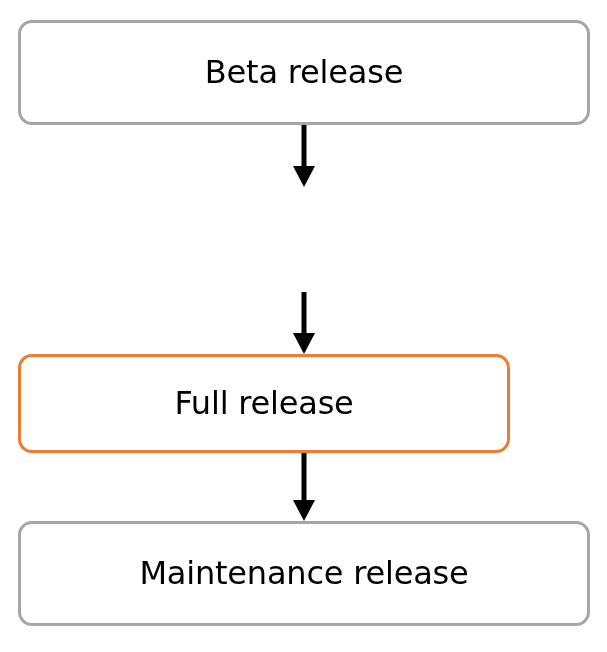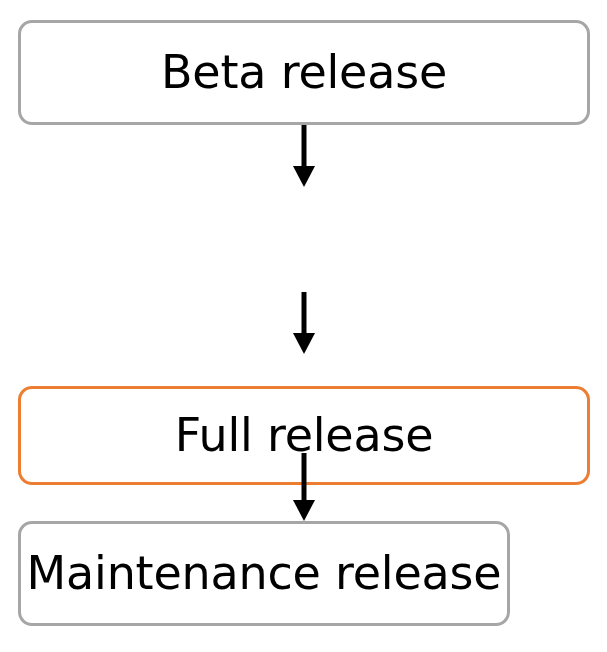--- a/index.html
+++ b/index.html
@@ -32,21 +32,21 @@
   .node.gray {
     border-color: #a6a6a6;
     border-width: 3px;
   }
   .node.orange {
     border-color: #ed7d31;
     border-width: 3px;
   }
   .node-label {
     color: #000000;
-    font-size: 46px;
+    font-size: 32px;
     line-height: 1;
     font-weight: 400;
     letter-spacing: -0.2px;
     white-space: nowrap;
     text-align: center;
     font-family: "DejaVu Sans", sans-serif;
     transform: translateY(-1px);
   }
   .connector {
     position: absolute;
@@ -66,26 +66,26 @@
     <line x1="16" y1="0" x2="16" y2="42" stroke="#000000" stroke-width="5"></line>
     <polygon points="16,62 5,41 27,41" fill="#000000"></polygon>
   </svg>
 
 
   <svg class="connector" style="left:288px; top:292px;" width="32" height="63" viewBox="0 0 32 63">
     <line x1="16" y1="0" x2="16" y2="42" stroke="#000000" stroke-width="5"></line>
     <polygon points="16,62 5,41 27,41" fill="#000000"></polygon>
   </svg>
 
-  <div class="node orange" style="left:18px; top:354px; width:572px; height:99px;margin-top:32px;">
+  <div class="node orange" style="left:18px; top:354px; width:492px; height:99px;">
     <span class="node-label">Full release</span>
   </div>
 
   <svg class="connector" style="left:288px; top:453px;" width="32" height="69" viewBox="0 0 32 69">
     <line x1="16" y1="0" x2="16" y2="48" stroke="#000000" stroke-width="5"></line>
     <polygon points="16,68 5,47 27,47" fill="#000000"></polygon>
   </svg>
 
-  <div class="node gray" style="left:18px; top:521px; width:492px; height:105px;">
+  <div class="node gray" style="left:18px; top:521px; width:572px; height:105px;">
     <span class="node-label">Maintenance release</span>
   </div>
 
 </div>
 
 </body></html>

